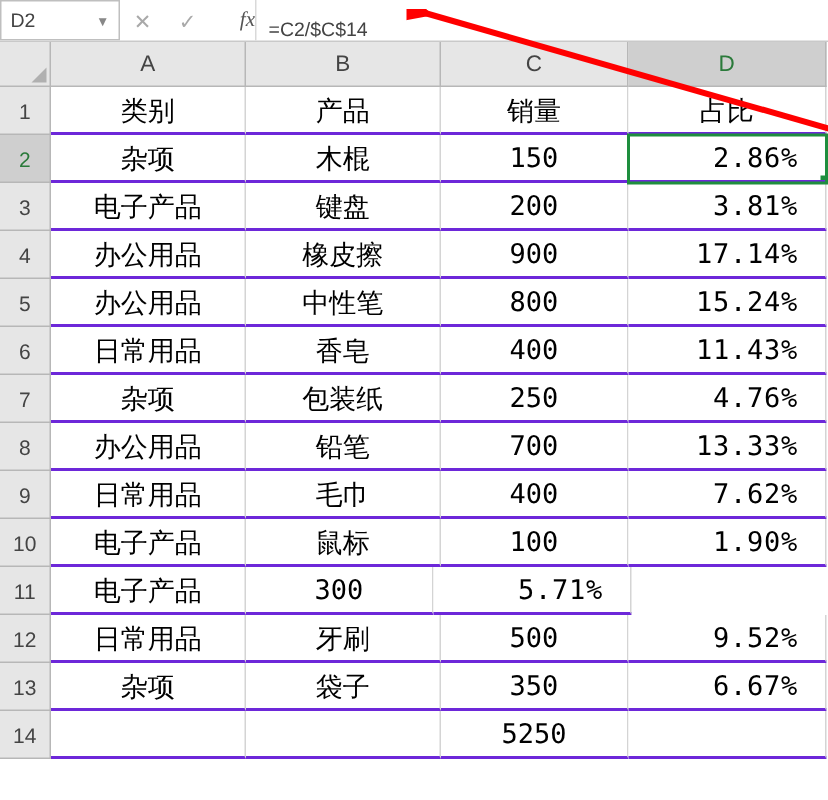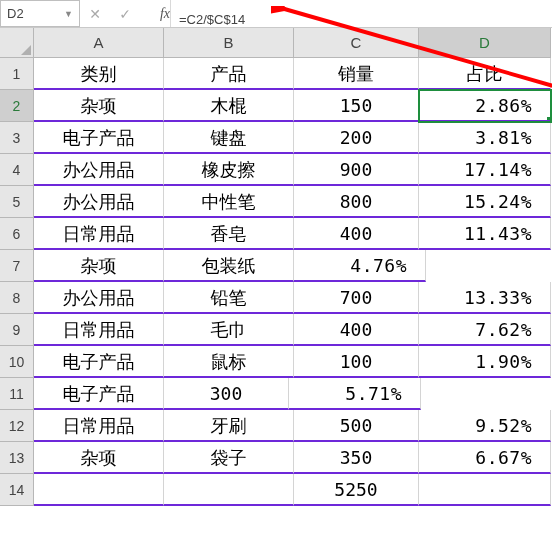--- a/index.html
+++ b/index.html
@@ -229,20 +229,21 @@
         <div class="rh">6</div>
         <div class="cell cA">日常用品</div>
         <div class="cell cB">香皂</div>
         <div class="cell cC num sal">400</div>
         <div class="cell cD pct">11.43%</div>
       </div>
       <div class="row">
         <div class="rh">7</div>
         <div class="cell cA">杂项</div>
         <div class="cell cB">包装纸</div>
+        <div class="cell cC num sal">250</div>
         <div class="cell cD pct">4.76%</div>
       </div>
       <div class="row">
         <div class="rh">8</div>
         <div class="cell cA">办公用品</div>
         <div class="cell cB">铅笔</div>
         <div class="cell cC num sal">700</div>
         <div class="cell cD pct">13.33%</div>
       </div>
       <div class="row">

